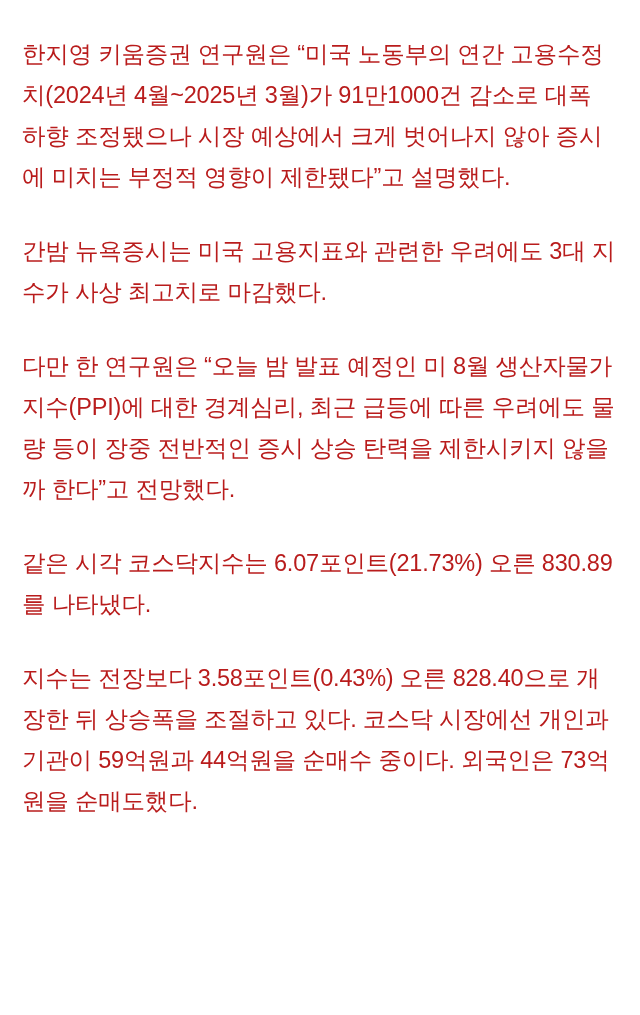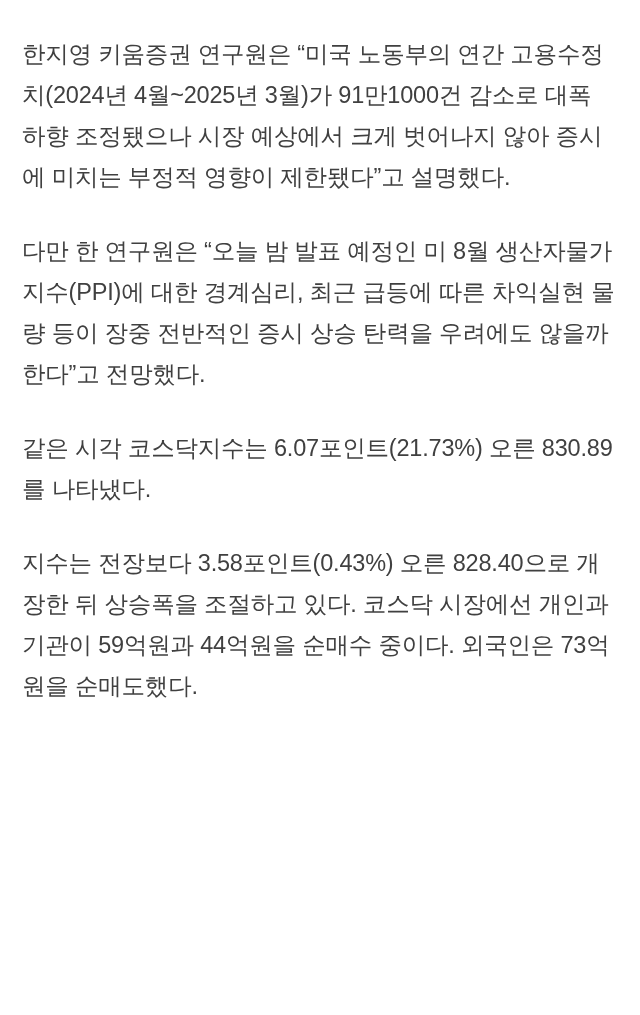--- a/index.html
+++ b/index.html
@@ -18,31 +18,32 @@
     box-sizing: border-box;
     width: 640px;
     height: 1015px;
     padding: 34px 22px 20px 22px;
     background: #ffffff;
   }
   .para {
     font-size: 23.5px;
     line-height: 41px;
     letter-spacing: -0.2px;
-    color: #404040;
+    color: #b91c1c;
     margin: 0 0 33px 0;
     text-align: left;
     word-break: break-all;
     white-space: normal;
   }
   .para:last-child {
     margin-bottom: 0;
   }
 </style>
 </head>
 <body>
 
 <div class="article">
   <p class="para">한지영 키움증권 연구원은 “미국 노동부의 연간 고용수정치(2024년 4월~2025년 3월)가 91만1000건 감소로 대폭 하향 조정됐으나 시장 예상에서 크게 벗어나지 않아 증시에 미치는 부정적 영향이 제한됐다”고 설명했다.</p>
-  <p class="para">다만 한 연구원은 “오늘 밤 발표 예정인 미 8월 생산자물가지수(PPI)에 대한 경계심리, 최근 급등에 따른 차익실현 물량 등이 장중 전반적인 증시 상승 탄력을 우려에도 않을까 한다”고 전망했다.</p>
+  <p class="para">간밤 뉴욕증시는 미국 고용지표와 관련한 우려에도 3대 지수가 사상 최고치로 마감했다.</p>
+  <p class="para">다만 한 연구원은 “오늘 밤 발표 예정인 미 8월 생산자물가지수(PPI)에 대한 경계심리, 최근 급등에 따른 우려에도 물량 등이 장중 전반적인 증시 상승 탄력을 제한시키지 않을까 한다”고 전망했다.</p>
   <p class="para">같은 시각 코스닥지수는 6.07포인트(21.73%) 오른 830.89를 나타냈다.</p>
   <p class="para">지수는 전장보다 3.58포인트(0.43%) 오른 828.40으로 개장한 뒤 상승폭을 조절하고 있다. 코스닥 시장에선 개인과 기관이 59억원과 44억원을 순매수 중이다. 외국인은 73억원을 순매도했다.</p>
 </div>
 
 </body></html>

